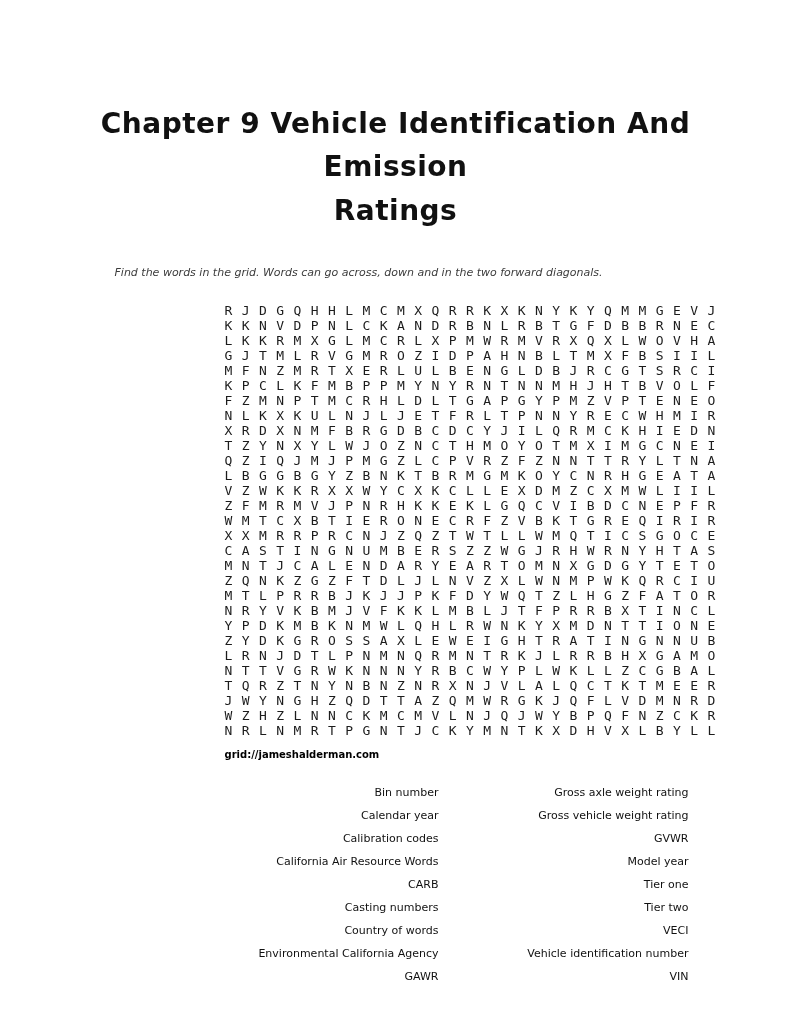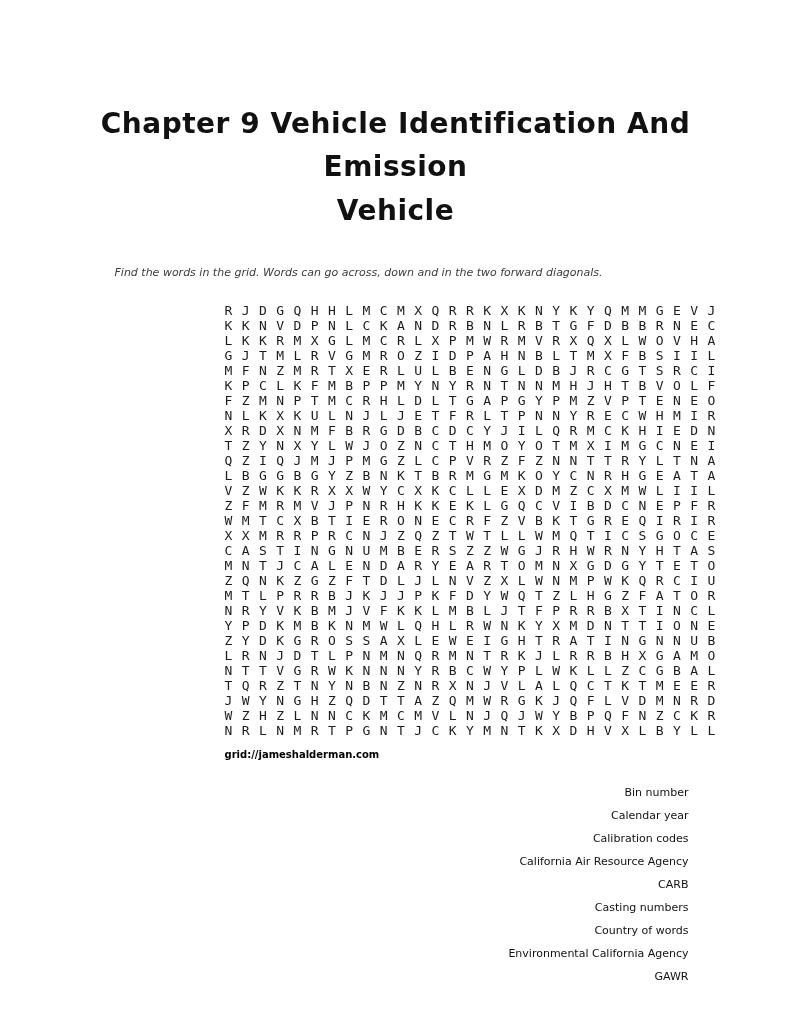--- a/index.html
+++ b/index.html
@@ -62,36 +62,47 @@
   }
   .word-item { white-space: nowrap; }
 </style>
 </head>
 <body>
 
 <div class="page">
 
   <div class="title">
     <div>Chapter 9 Vehicle Identification And Emission</div>
-    <div>Vehicle</div>
+    <div>Ratings</div>
   </div>
 
   <div class="instructions">Find the words in the grid. Words can go across, down and in the two forward diagonals.</div>
 
   <div class="grid"><div>R J D G Q H H L M C M X Q R R K X K N Y K Y Q M M G E V J</div><div>K K N V D P N L C K A N D R B N L R B T G F D B B R N E C</div><div>L K K R M X G L M C R L X P M W R M V R X Q X L W O V H A</div><div>G J T M L R V G M R O Z I D P A H N B L T M X F B S I I L</div><div>M F N Z M R T X E R L U L B E N G L D B J R C G T S R C I</div><div>K P C L K F M B P P M Y N Y R N T N N M H J H T B V O L F</div><div>F Z M N P T M C R H L D L T G A P G Y P M Z V P T E N E O</div><div>N L K X K U L N J L J E T F R L T P N N Y R E C W H M I R</div><div>X R D X N M F B R G D B C D C Y J I L Q R M C K H I E D N</div><div>T Z Y N X Y L W J O Z N C T H M O Y O T M X I M G C N E I</div><div>Q Z I Q J M J P M G Z L C P V R Z F Z N N T T R Y L T N A</div><div>L B G G B G Y Z B N K T B R M G M K O Y C N R H G E A T A</div><div>V Z W K K R X X W Y C X K C L L E X D M Z C X M W L I I L</div><div>Z F M R M V J P N R H K K E K L G Q C V I B D C N E P F R</div><div>W M T C X B T I E R O N E C R F Z V B K T G R E Q I R I R</div><div>X X M R R P R C N J Z Q Z T W T L L W M Q T I C S G O C E</div><div>C A S T I N G N U M B E R S Z Z W G J R H W R N Y H T A S</div><div>M N T J C A L E N D A R Y E A R T O M N X G D G Y T E T O</div><div>Z Q N K Z G Z F T D L J L N V Z X L W N M P W K Q R C I U</div><div>M T L P R R B J K J J P K F D Y W Q T Z L H G Z F A T O R</div><div>N R Y V K B M J V F K K L M B L J T F P R R B X T I N C L</div><div>Y P D K M B K N M W L Q H L R W N K Y X M D N T T I O N E</div><div>Z Y D K G R O S S A X L E W E I G H T R A T I N G N N U B</div><div>L R N J D T L P N M N Q R M N T R K J L R R B H X G A M O</div><div>N T T V G R W K N N N Y R B C W Y P L W K L L Z C G B A L</div><div>T Q R Z T N Y N B N Z N R X N J V L A L Q C T K T M E E R</div><div>J W Y N G H Z Q D T T A Z Q M W R G K J Q F L V D M N R D</div><div>W Z H Z L N N C K M C M V L N J Q J W Y B P Q F N Z C K R</div><div>N R L N M R T P G N T J C K Y M N T K X D H V X L B Y L L</div></div>
 
   <a class="url">grid://jameshalderman.com</a>
 
   <div class="word-lists">
     <div class="word-col">
         <div class="word-item">Bin number</div>
         <div class="word-item">Calendar year</div>
         <div class="word-item">Calibration codes</div>
-        <div class="word-item">California Air Resource Agency</div>
+        <div class="word-item">California Air Resource Words</div>
         <div class="word-item">CARB</div>
         <div class="word-item">Casting numbers</div>
         <div class="word-item">Country of words</div>
         <div class="word-item">Environmental California Agency</div>
         <div class="word-item">GAWR</div>
       </div>
+    <div class="word-col">
+        <div class="word-item">Gross axle weight rating</div>
+        <div class="word-item">Gross vehicle weight rating</div>
+        <div class="word-item">GVWR</div>
+        <div class="word-item">Model year</div>
+        <div class="word-item">Tier one</div>
+        <div class="word-item">Tier two</div>
+        <div class="word-item">VECI</div>
+        <div class="word-item">Vehicle identification number</div>
+        <div class="word-item">VIN</div>
+      </div>
   </div>
 
 </div>
 
 </body></html>

